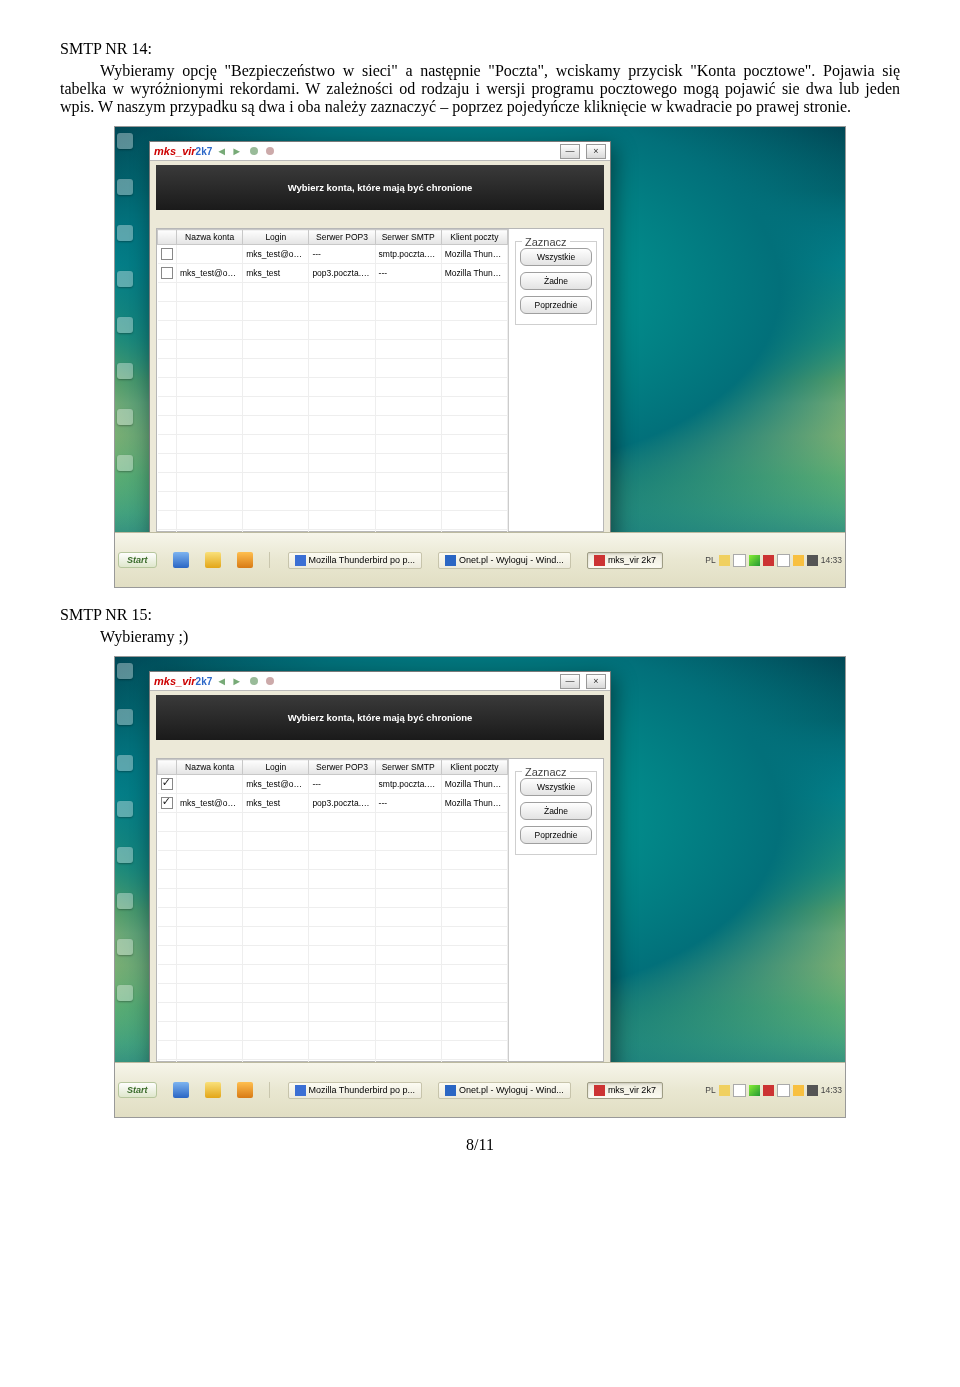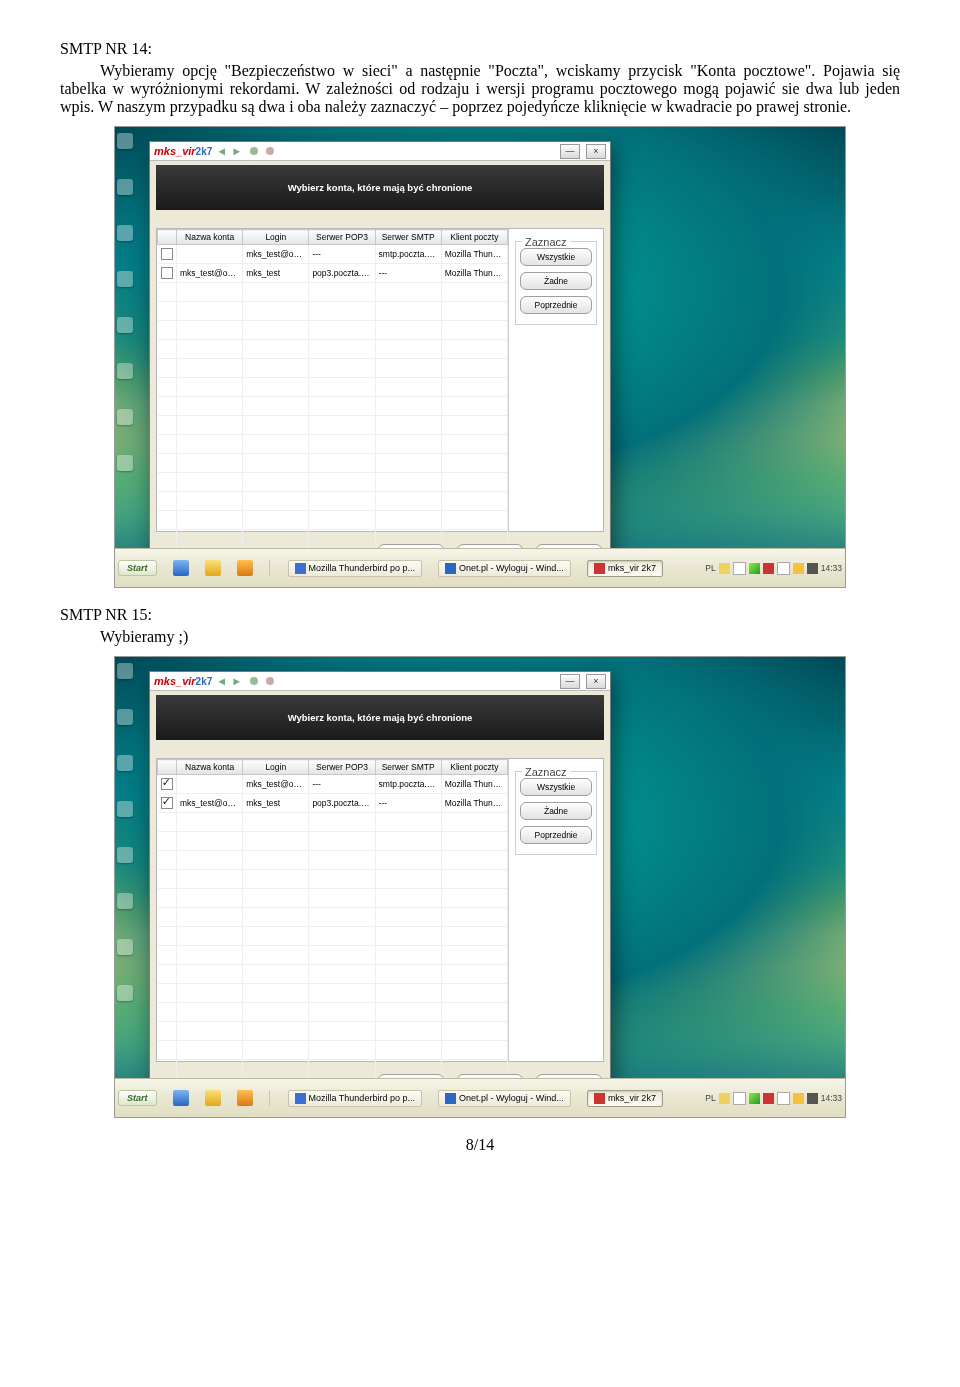--- a/index.html
+++ b/index.html
@@ -170,21 +170,21 @@
   }
   .buttons-bottom .btn { width: 66px; margin:0; }
   .taskbar {
     position: absolute;
     bottom: 0; left: 0; right: 0;
     height: 22px;
     background: linear-gradient(#f6f5ea,#e9e7d1 50%,#e1dec3);
     border-top: 1px solid #bdbaa0;
     display: flex;
     align-items: center;
-    padding: 8px 3px;
+    padding: 16px 3px;
     gap: 16px;
     font-size: 9px;
   }
   .start-btn {
     font-weight: bold;
     font-style: italic;
     color: #3a6b2a;
     background: linear-gradient(#fefefe,#dfe7cc);
     border: 1px solid #b6c69d;
     border-radius: 3px;
@@ -683,13 +683,13 @@
       <span class="trico" style="background:linear-gradient(135deg,#8e3,#293)"></span>
       <span class="trico" style="background:#c33"></span>
       <span class="trico" style="background:#fff;border:1px solid #aaa"></span>
       <span class="trico" style="background:#f8c040"></span>
       <span class="trico" style="background:#555"></span>
       <span>14:33</span>
     </span>
   </div>
 </div>
 
-<p class="page-num">8/14</p>
+<p class="page-num">8/11</p>
 
 </body></html>

